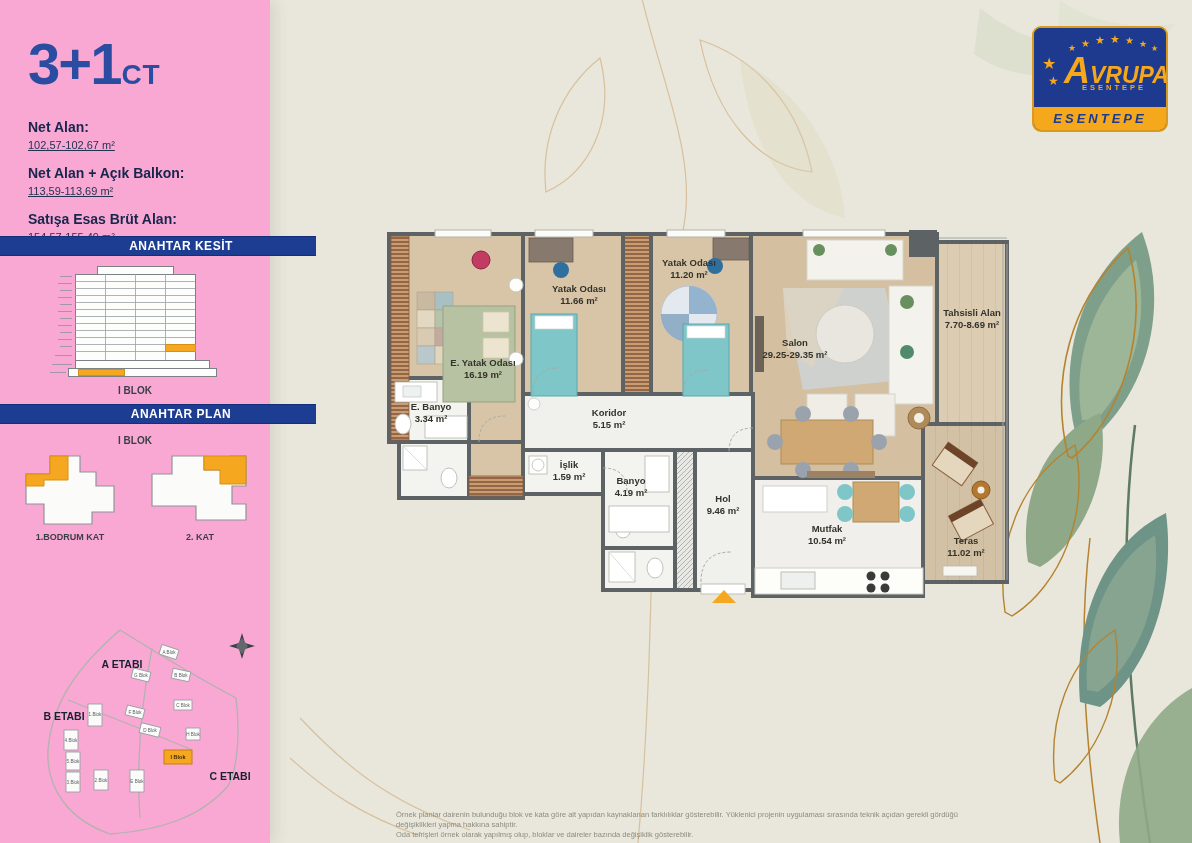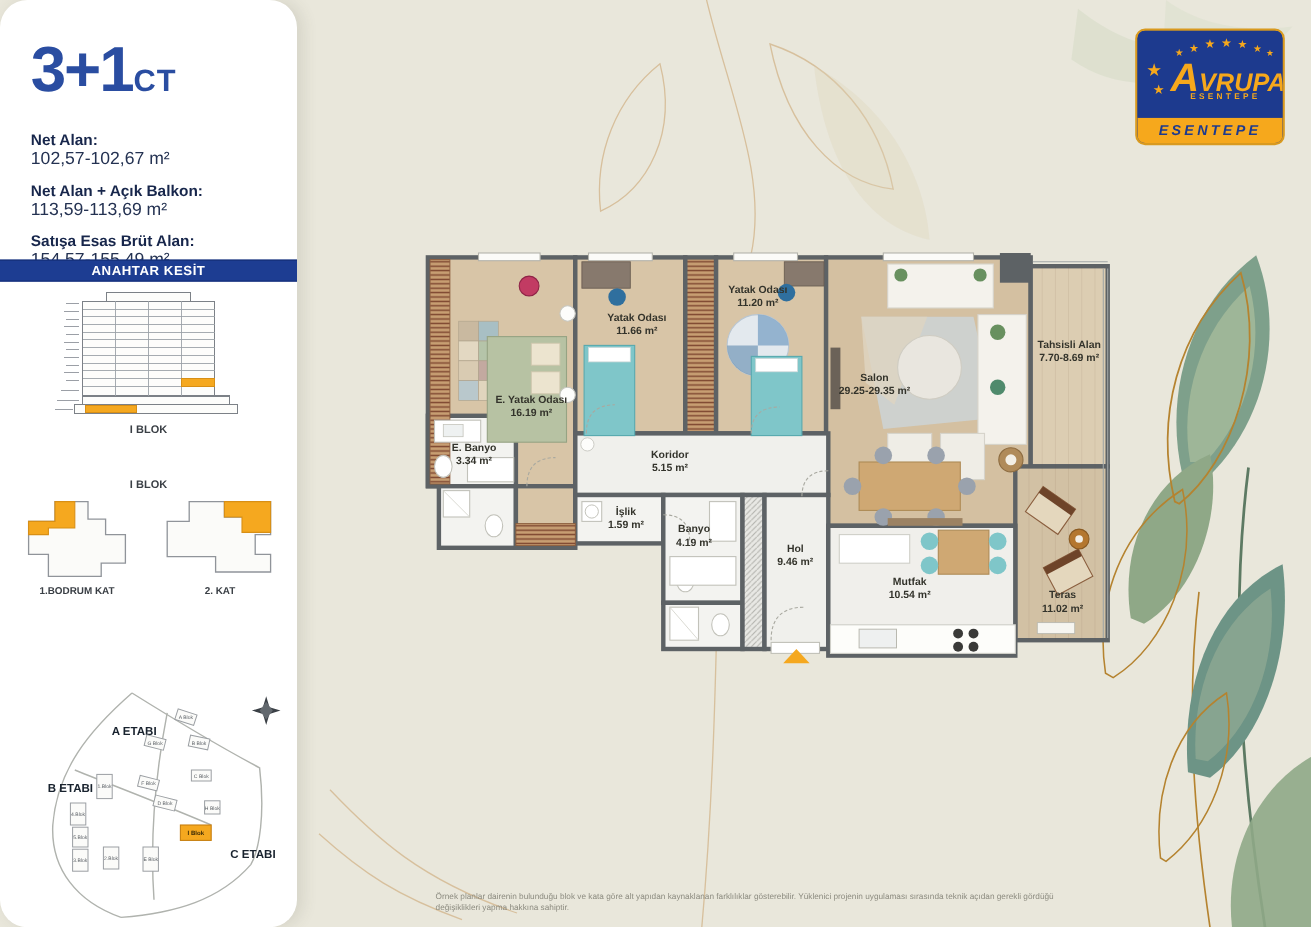--- a/index.html
+++ b/index.html
@@ -1,31 +1,31 @@
 <!DOCTYPE html>
 <html><head>
 <meta charset="utf-8">
 <style>
   html,body{margin:0;padding:0;background:#d8d6ca;}
   #canvas{position:relative;width:1192px;height:843px;background:#e9e7db;overflow:hidden;
           font-family:"Liberation Sans",sans-serif;}
   
   #decor{position:absolute;left:0;top:0;width:1192px;height:843px;z-index:1;pointer-events:none;}
   
-  .sidebar{position:absolute;left:0;top:0;width:270px;height:843px;background:#ffffff;
-           box-shadow:5px 0 14px rgba(70,70,55,.12);z-index:3;border-radius:25px;}
+  .sidebar{position:absolute;left:0;top:0;width:270px;height:843px;background:#f9a8d4;
+           box-shadow:5px 0 14px rgba(70,70,55,.12);z-index:3;}
   .unit-title{position:absolute;left:28px;top:30px;color:#2a4da1;display:flex;align-items:baseline;}
   .unit-type{font-size:58px;font-weight:bold;letter-spacing:-2px;}
   .unit-variant{font-size:28px;font-weight:bold;margin-left:1px;letter-spacing:1px;}
   .area-info{position:absolute;left:28px;top:108px;color:#1d2a4d;}
   .area-label{font-weight:bold;font-size:14px;line-height:18px;color:#17264b;margin-top:10px;}
-  .area-value{font-size:16px;line-height:18px;color:#243252;}
+  .area-value{font-size:11px;line-height:18px;color:#243252;text-decoration:underline;}
   .section-bar{position:absolute;left:0;width:270px;height:18px;background:#1d3d92;color:#ffffff;
                font-size:12px;font-weight:bold;letter-spacing:.5px;display:flex;align-items:center;
-               justify-content:center;border-top:1px solid #142e77;border-bottom:1px solid #142e77;}
+               justify-content:center;border-top:1px solid #142e77;border-bottom:1px solid #142e77;padding-left:46px;}
   #bar-kesit{top:236px;} #bar-plan{top:404px;} #bar-vaziyet{top:599px;}
   .side-svg{position:absolute;left:0;}
   #kesit-svg{top:258px;} #keyplan-svg{top:426px;} #vaziyet-svg{top:620px;}
   
   #floorplan{position:absolute;left:383px;top:228px;width:632px;height:380px;z-index:2;}
   
   .logo{position:absolute;left:1032px;top:26px;width:132px;height:102px;z-index:3;
         border:2px solid #d99a1f;border-radius:9px;overflow:hidden;background:#1d3a8e;
         display:flex;flex-direction:column;}
   .logo-top{position:relative;flex:1;background:#1d3a8e;}
@@ -134,20 +134,21 @@
         <line x1="60" y1="88" x2="72" y2="88"></line>
           <line x1="55" y1="97" x2="72" y2="97"></line>
         <line x1="52" y1="106" x2="72" y2="106"></line>
           <line x1="50" y1="114" x2="66" y2="114"></line>
       </g>
       <rect x="165" y="86" width="30" height="7" fill="#f5a81f" stroke="#d88f15"></rect>
       <rect x="78" y="111" width="46" height="6" fill="#f5a81f" stroke="#d88f15"></rect>
       <text x="135" y="136" font-size="10" font-weight="bold" fill="#3a3f45" text-anchor="middle">I BLOK</text>
     </svg>
 
+    <div class="section-bar" id="bar-plan">ANAHTAR PLAN</div>
 
     <svg class="side-svg" id="keyplan-svg" width="270" height="130" viewBox="0 0 270 130">
       <text x="135" y="18" font-size="10" font-weight="bold" fill="#3a3f45" text-anchor="middle">I BLOK</text>
       <g stroke="#90949a" fill="#fbfbf9" stroke-width="1.2">
         <path d="M26,48 L50,48 L50,30 L80,30 L80,46 L96,46 L96,60 L114,60 L114,86 L92,86 L92,98 L44,98 L44,78 L26,78 Z"></path>
         <path d="M152,48 L172,48 L172,30 L204,30 L204,44 L230,44 L230,30 L246,30 L246,60 L232,60 L232,78 L246,78 L246,94 L196,94 L196,80 L152,80 Z"></path>
       </g>
       <path d="M26,48 L50,48 L50,30 L68,30 L68,54 L44,54 L44,60 L26,60 Z" fill="#f5a81f" stroke="#d88f15"></path>
       <path d="M204,30 L246,30 L246,58 L220,58 L220,44 L204,44 Z" fill="#f5a81f" stroke="#d88f15"></path>
       <text x="70" y="114" font-size="9" font-weight="bold" fill="#3a3f45" text-anchor="middle">1.BODRUM KAT</text>
@@ -454,15 +455,16 @@
       <span class="logo-bigstar1">★</span>
       <span class="logo-bigstar2">★</span>
       <span class="logo-name">AVRUPA</span>
       <span class="logo-subname">ESENTEPE</span>
     </div>
     <div class="logo-band">ESENTEPE</div>
   </div>
 
   <div class="disclaimer">
     <div>Örnek planlar dairenin bulunduğu blok ve kata göre alt yapıdan kaynaklanan farklılıklar gösterebilir. Yüklenici projenin uygulaması sırasında teknik açıdan gerekli gördüğü değişiklikleri yapma hakkına sahiptir.</div>
+    <div>Oda tefrişleri örnek olarak yapılmış olup, bloklar ve daireler bazında değişiklik gösterebilir.</div>
   </div>
 
 </div>
 
 </body></html>

